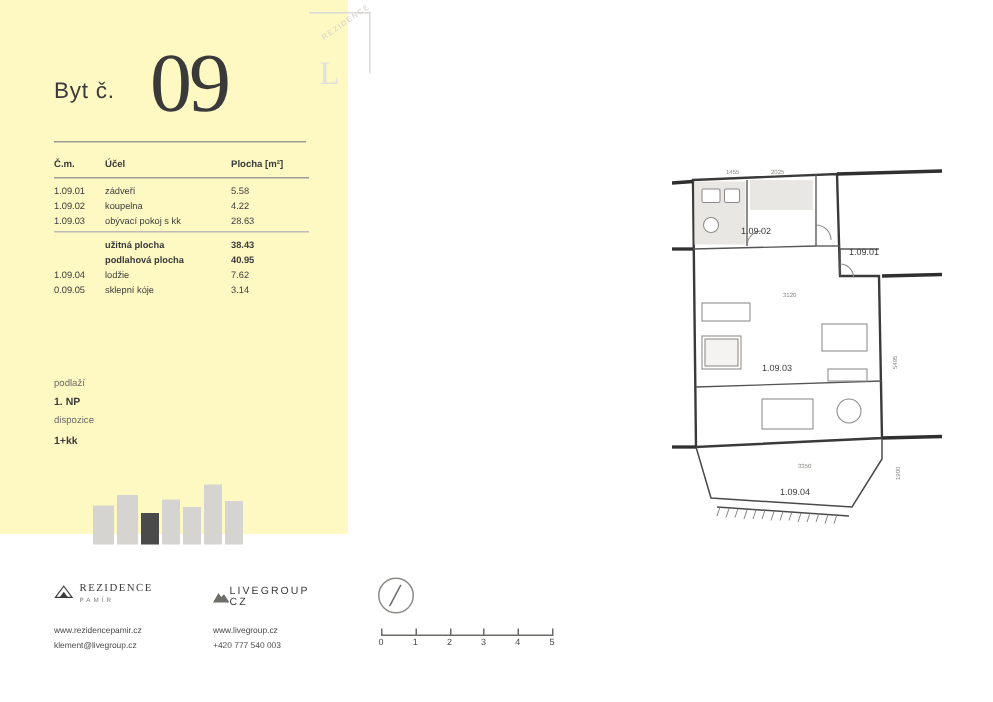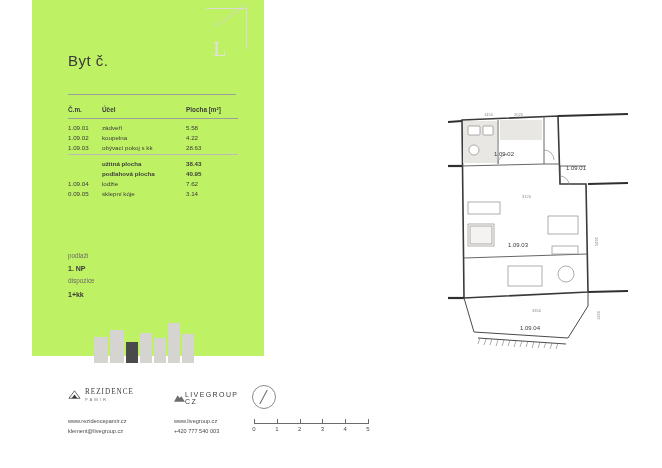--- a/index.html
+++ b/index.html
@@ -21,22 +21,21 @@
     width: 662px; height: 468px;
     background: #ffffff;
   }
 
   
   .left-panel {
     position: absolute;
     left: 0; top: 0;
     width: 232px;
     height: 356px;
-    background: #bef264;
-    margin-left: 32px;
+    background: #fef9c3;
   }
   .title-block {
     position: absolute;
     left: 36px;
     top: 30px;
     width: 170px;
     height: 52px;
   }
   .title-small {
     position: absolute;
@@ -273,20 +272,21 @@
 </style>
 </head>
 <body>
 
 <div class="page">
 
   <div class="left-panel">
 
     <div class="title-block">
       <div class="title-small">Byt č.</div>
+      <div class="title-number">09</div>
     </div>
     <div class="title-rule"></div>
 
     <div class="table">
       <div class="trow head">
         <div class="c1">Č.m.</div>
         <div class="c2">Účel</div>
         <div class="c3">Plocha [m²]</div>
       </div>
       <div class="rule"></div>

